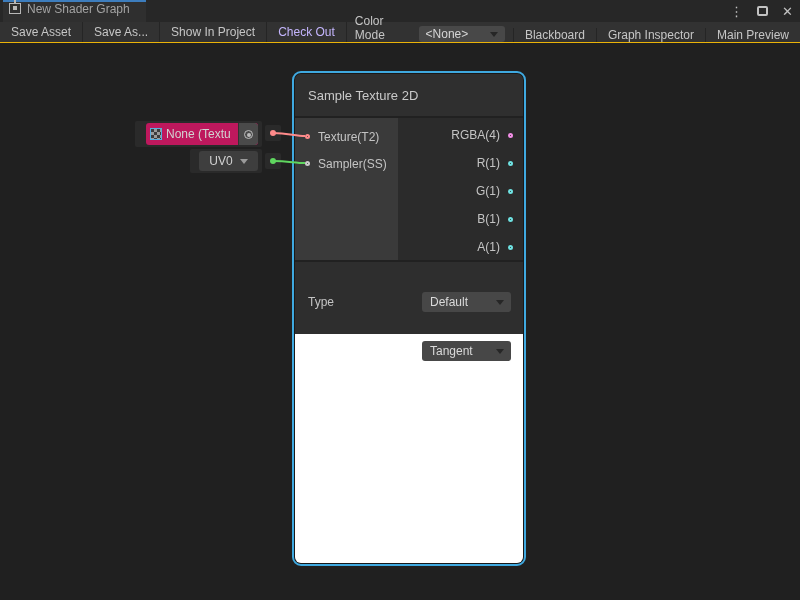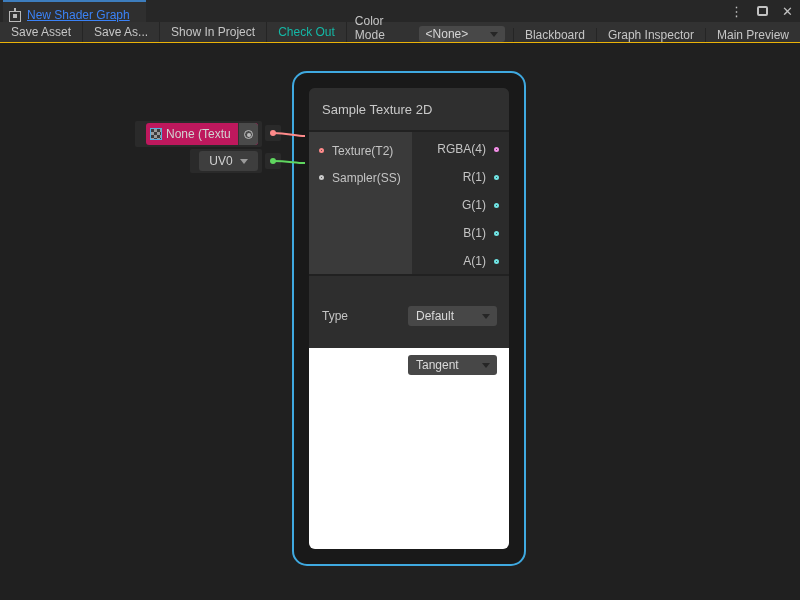--- a/index.html
+++ b/index.html
@@ -3,38 +3,38 @@
 <meta charset="utf-8">
 <style>
   * { margin:0; padding:0; box-sizing:border-box; }
   html,body { width:800px; height:600px; overflow:hidden; background:#202020;
               font-family:"Liberation Sans", sans-serif; }
   .stage { position:relative; width:800px; height:600px; }
 
   
   .tabbar { position:absolute; top:0; left:0; width:800px; height:22px; background:#272727; }
   .tab { position:absolute; left:3px; top:0; width:143px; height:22px; background:#2f2f2f;
-         border-top:2px solid #3d7dbd; display:flex; align-items:flex-end; padding-left:6px;
-         gap:6px; color:#3b82f6; font-size:12px;text-decoration:underline; }
+         border-top:2px solid #3d7dbd; display:flex; align-items:flex-start; padding-left:6px;
+         gap:6px; color:#a3a3a3; font-size:12px; }
   .sg-icon { width:12px; height:11px; border:1px solid #b8b8b8; background:#2f2f2f;
              position:relative; flex:none; margin-top:1px; }
   .sg-icon::before { content:''; position:absolute; left:3px; top:2px; width:4px; height:4px; background:#b8b8b8; }
   .sg-icon::after { content:''; position:absolute; left:4px; top:-4px; width:2px; height:3px; background:#b8b8b8; }
   .win-controls { position:absolute; right:7px; top:0; height:22px; display:flex;
                   align-items:center; gap:14px; color:#c2c2c2; }
   .wc-menu { font-size:13px; line-height:1; }
   .wc-max { width:11px; height:10px; border:2px solid #c2c2c2; border-radius:2px; }
   .wc-close { font-size:13px; line-height:1; }
 
   
   .toolbar { position:absolute; top:22px; left:0; width:800px; height:21px; background:#323232;
              border-bottom:1px solid #eab308; display:flex; align-items:stretch;
              font-size:12px; color:#c6c6c6; }
   .tb-btn { display:flex; align-items:center; padding:0 11px; border-right:1px solid #252525; white-space:nowrap; }
-  .tb-btn.disabled { color:#14b8a6;text-align:center; }
+  .tb-btn.disabled { color:#c4b5fd;text-align:center; }
   .tb-right { margin-left:auto; display:flex; align-items:flex-end;margin-top:8px; }
   .cm-label { display:flex; align-items:center; padding:0 9px 0 8px; }
   .tb-dropdown { width:96px; height:16px; margin:2px 8px 0 0; background:#484848; border-radius:3px;
                  display:flex; align-items:center; padding:0 7px; color:#d6d6d6; position:relative; }
   .tb-dropdown .dd-arrow { position:absolute; right:7px; top:6px; }
   .dd-arrow { width:0; height:0; border-left:4px solid transparent; border-right:4px solid transparent;
               border-top:5px solid #262626; }
   .tb-right .tb-btn { border-right:none; border-left:1px solid #252525; }
 
   
@@ -64,21 +64,21 @@
   .stub { position:absolute; width:16px; height:16px; background:#2a2a2a; border-radius:2px;
           display:flex; align-items:center; justify-content:center; z-index:2; }
   .stub-dot { width:6px; height:6px; border-radius:50%; }
   #stub-tex { left:265px; top:125px; }
   #stub-uv  { left:265px; top:153px; }
 
   .edges { position:absolute; left:0; top:0; width:800px; height:600px; pointer-events:none; z-index:3; }
 
   
   .node { position:absolute; left:292px; top:71px; width:234px; height:495px;
-          border:2px solid #3fa9e0; border-radius:15px; background:#191919; padding:15px; z-index:1; }
+          border:2px solid #3fa9e0; border-radius:9px; background:#191919; padding:1px; z-index:1; }
   .node-inner { height:100%; border-radius:6px; overflow:hidden; display:flex; flex-direction:column;
                 background:#2b2b2b; }
   .node-header { height:44px; flex:none; background:#2f2f2f; border-bottom:2px solid #212121;
                  display:flex; align-items:center; padding-left:13px; color:#c9c9c9; font-size:13px; }
   .node-ports { height:142px; flex:none; display:flex; }
   .ports-in { width:103px; background:#3a3a3a; padding-top:5px; }
   .ports-out { flex:1; background:#2b2b2b; padding-top:3px; }
   .port-row { height:27px; display:flex; align-items:center; gap:8px; padding-left:10px;
               color:#c4c4c4; font-size:12px; }
   .port-row.out { height:28px; justify-content:flex-end; padding-left:0; padding-right:10px; }

